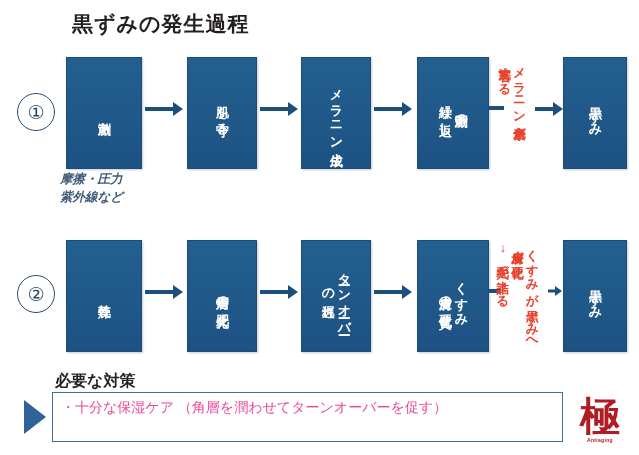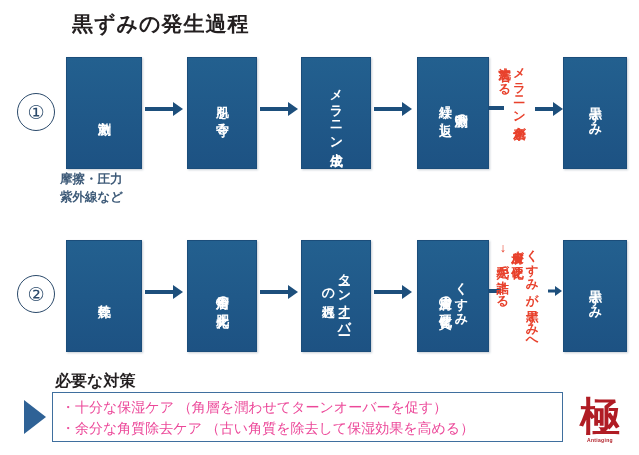--- a/index.html
+++ b/index.html
@@ -110,20 +110,21 @@
 
   
   .caption{
     position:absolute;
     left:60px; top:170px;
     font-size:12.5px;
     line-height:1.45;
     color:#3d5a78;
     font-weight:600;
     white-space:pre-line;
+    font-style:italic;
   }
 
   
   .measures-label{
     position:absolute;
     left:55px; top:371px;
     font-size:16px;
     font-weight:700;
     color:#231f20;
   }
@@ -294,21 +295,20 @@
   <div class="pbox" style="left:563px;top:240px;width:62px;height:110px;">
     <span class="vtxt">黒ずみ</span>
   </div>
 
   <div class="measures-label">必要な対策</div>
 
   <div class="tri-bullet"></div>
 
   <div class="measures-box">
     <div class="mline">・十分な保湿ケア （角層を潤わせてターンオーバーを促す）</div>
-    <div class="mline">・余分な角質除去ケア （古い角質を除去して保湿効果を高める）</div>
   </div>
 
   <div class="logo">
     <div class="glyph">極</div>
     <div class="brand">Antiaging</div>
   </div>
 
 </div>
 
 </body></html>

